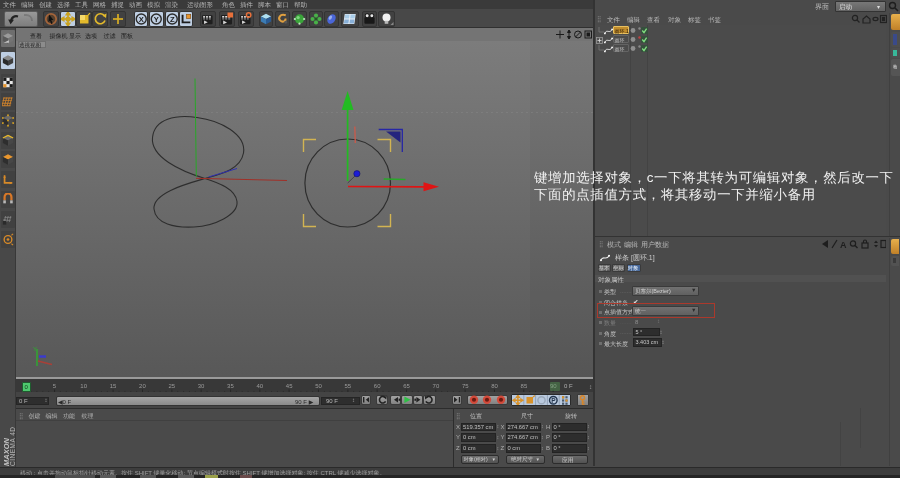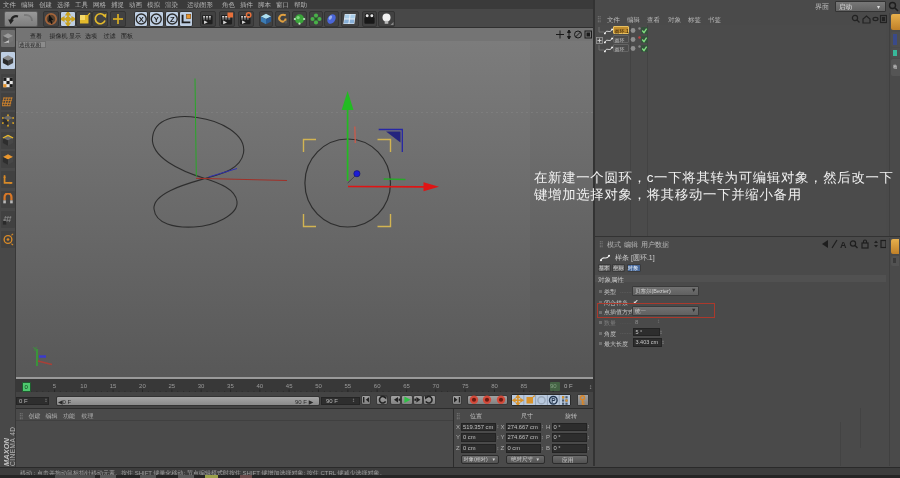--- a/index.html
+++ b/index.html
@@ -769,13 +769,13 @@
 <div class="t" style="left:604px;top:340px;font-size:6px;color:#c4c4c4;">最大长度</div>
 <div class="a" style="left:632.5px;top:338px;width:29px;height:8.5px;background:#2d2d2d;border:1px solid #232323;"></div>
 <div class="t" style="left:635.5px;top:339px;font-size:5.5px;color:#c8c8c8;">3.403 cm</div>
 <div class="t" style="left:661.5px;top:339px;font-size:6px;color:#999;">↕</div>
 <div class="a" style="left:888.5px;top:237.5px;width:1.5px;height:228.5px;background:#404040;"></div>
 <div class="a" style="left:890.5px;top:239px;width:8.5px;height:14.5px;background:linear-gradient(#e8b04c,#c08028);border-radius:2px 0 0 2px;"></div>
 <div class="a" style="left:890.5px;top:256px;width:8.5px;height:9.5px;background:#525252;border-radius:2px 0 0 2px;"></div>
 <div class="a" style="left:892.5px;top:258px;width:3.5px;height:5px;background:#3a3a3a;"></div>
 <div class="a" style="left:840px;top:422px;width:1px;height:44px;background:#434343;"></div>
 <div class="a" style="left:860px;top:408px;width:1px;height:40px;background:#434343;"></div>
-<div class="t" style="left:534px;top:168.5px;font-size:13.4px;color:#f2f2f2;letter-spacing:0.7px;">在新建一个圆环，c一下将其转为可编辑对象，然后改一下</div>
-<div class="t" style="left:534px;top:186px;font-size:13.4px;color:#f2f2f2;letter-spacing:0.7px;">键增加选择对象，将其移动一下并缩小备用</div>
+<div class="t" style="left:534px;top:168.5px;font-size:13.4px;color:#f2f2f2;letter-spacing:0.7px;">键增加选择对象，c一下将其转为可编辑对象，然后改一下</div>
+<div class="t" style="left:534px;top:186px;font-size:13.4px;color:#f2f2f2;letter-spacing:0.7px;">下面的点插值方式，将其移动一下并缩小备用</div>
 </body></html>

